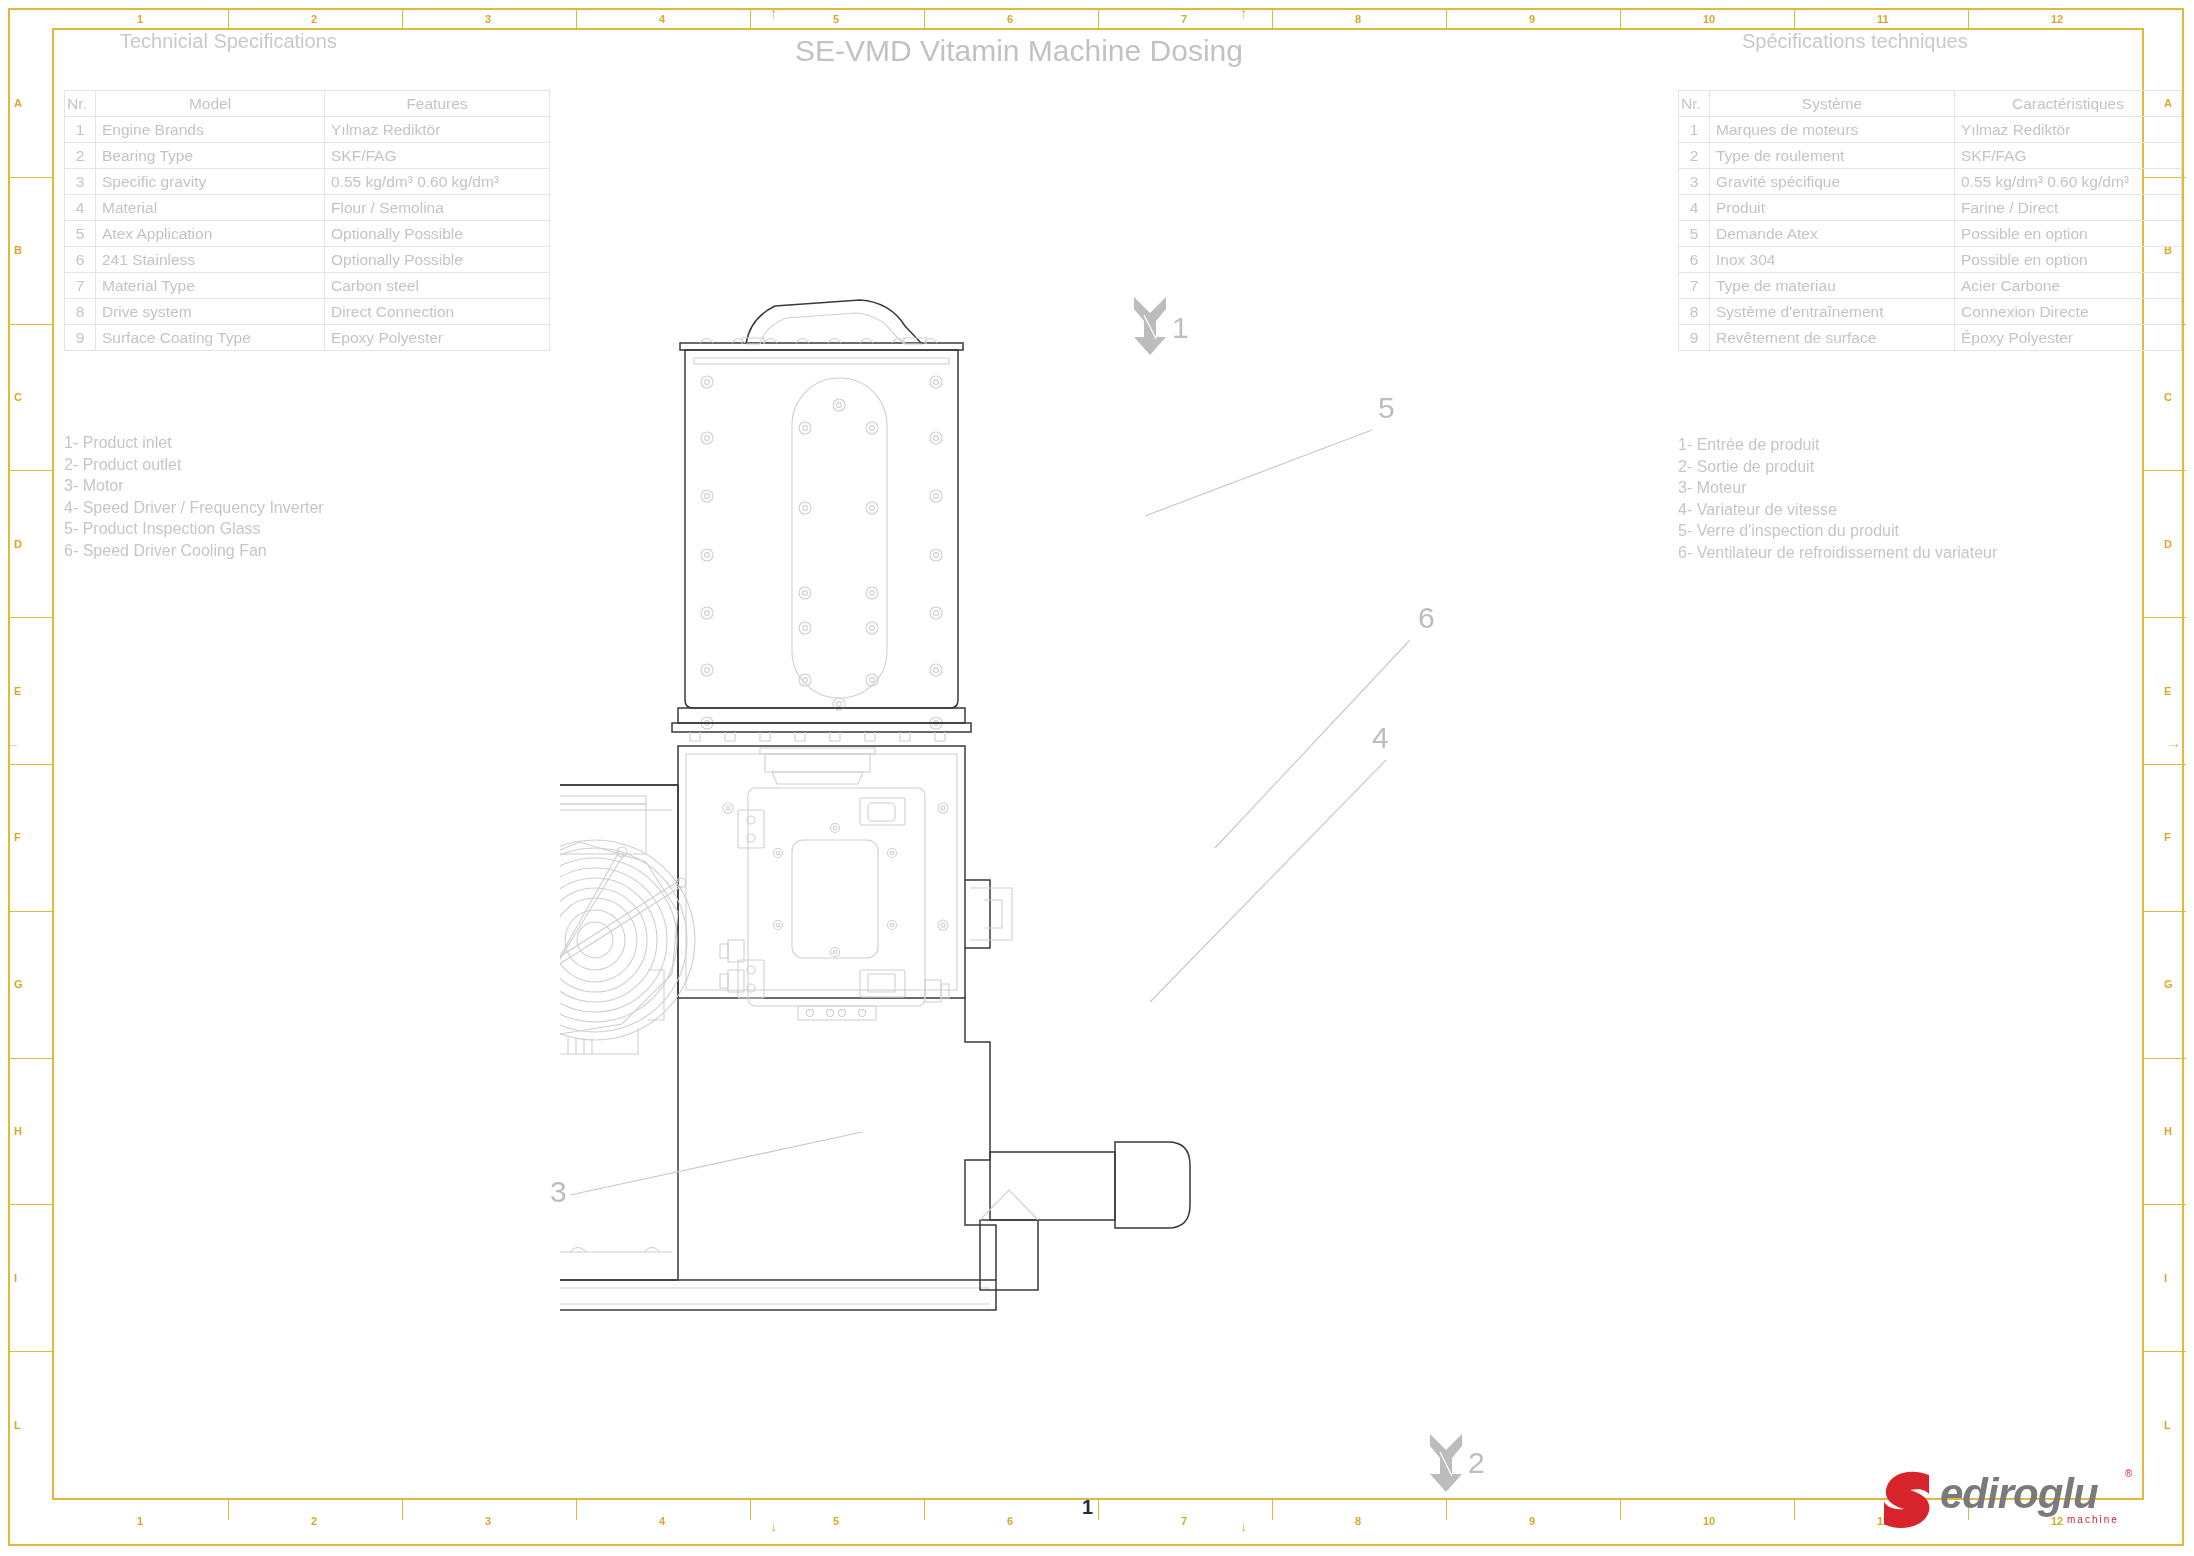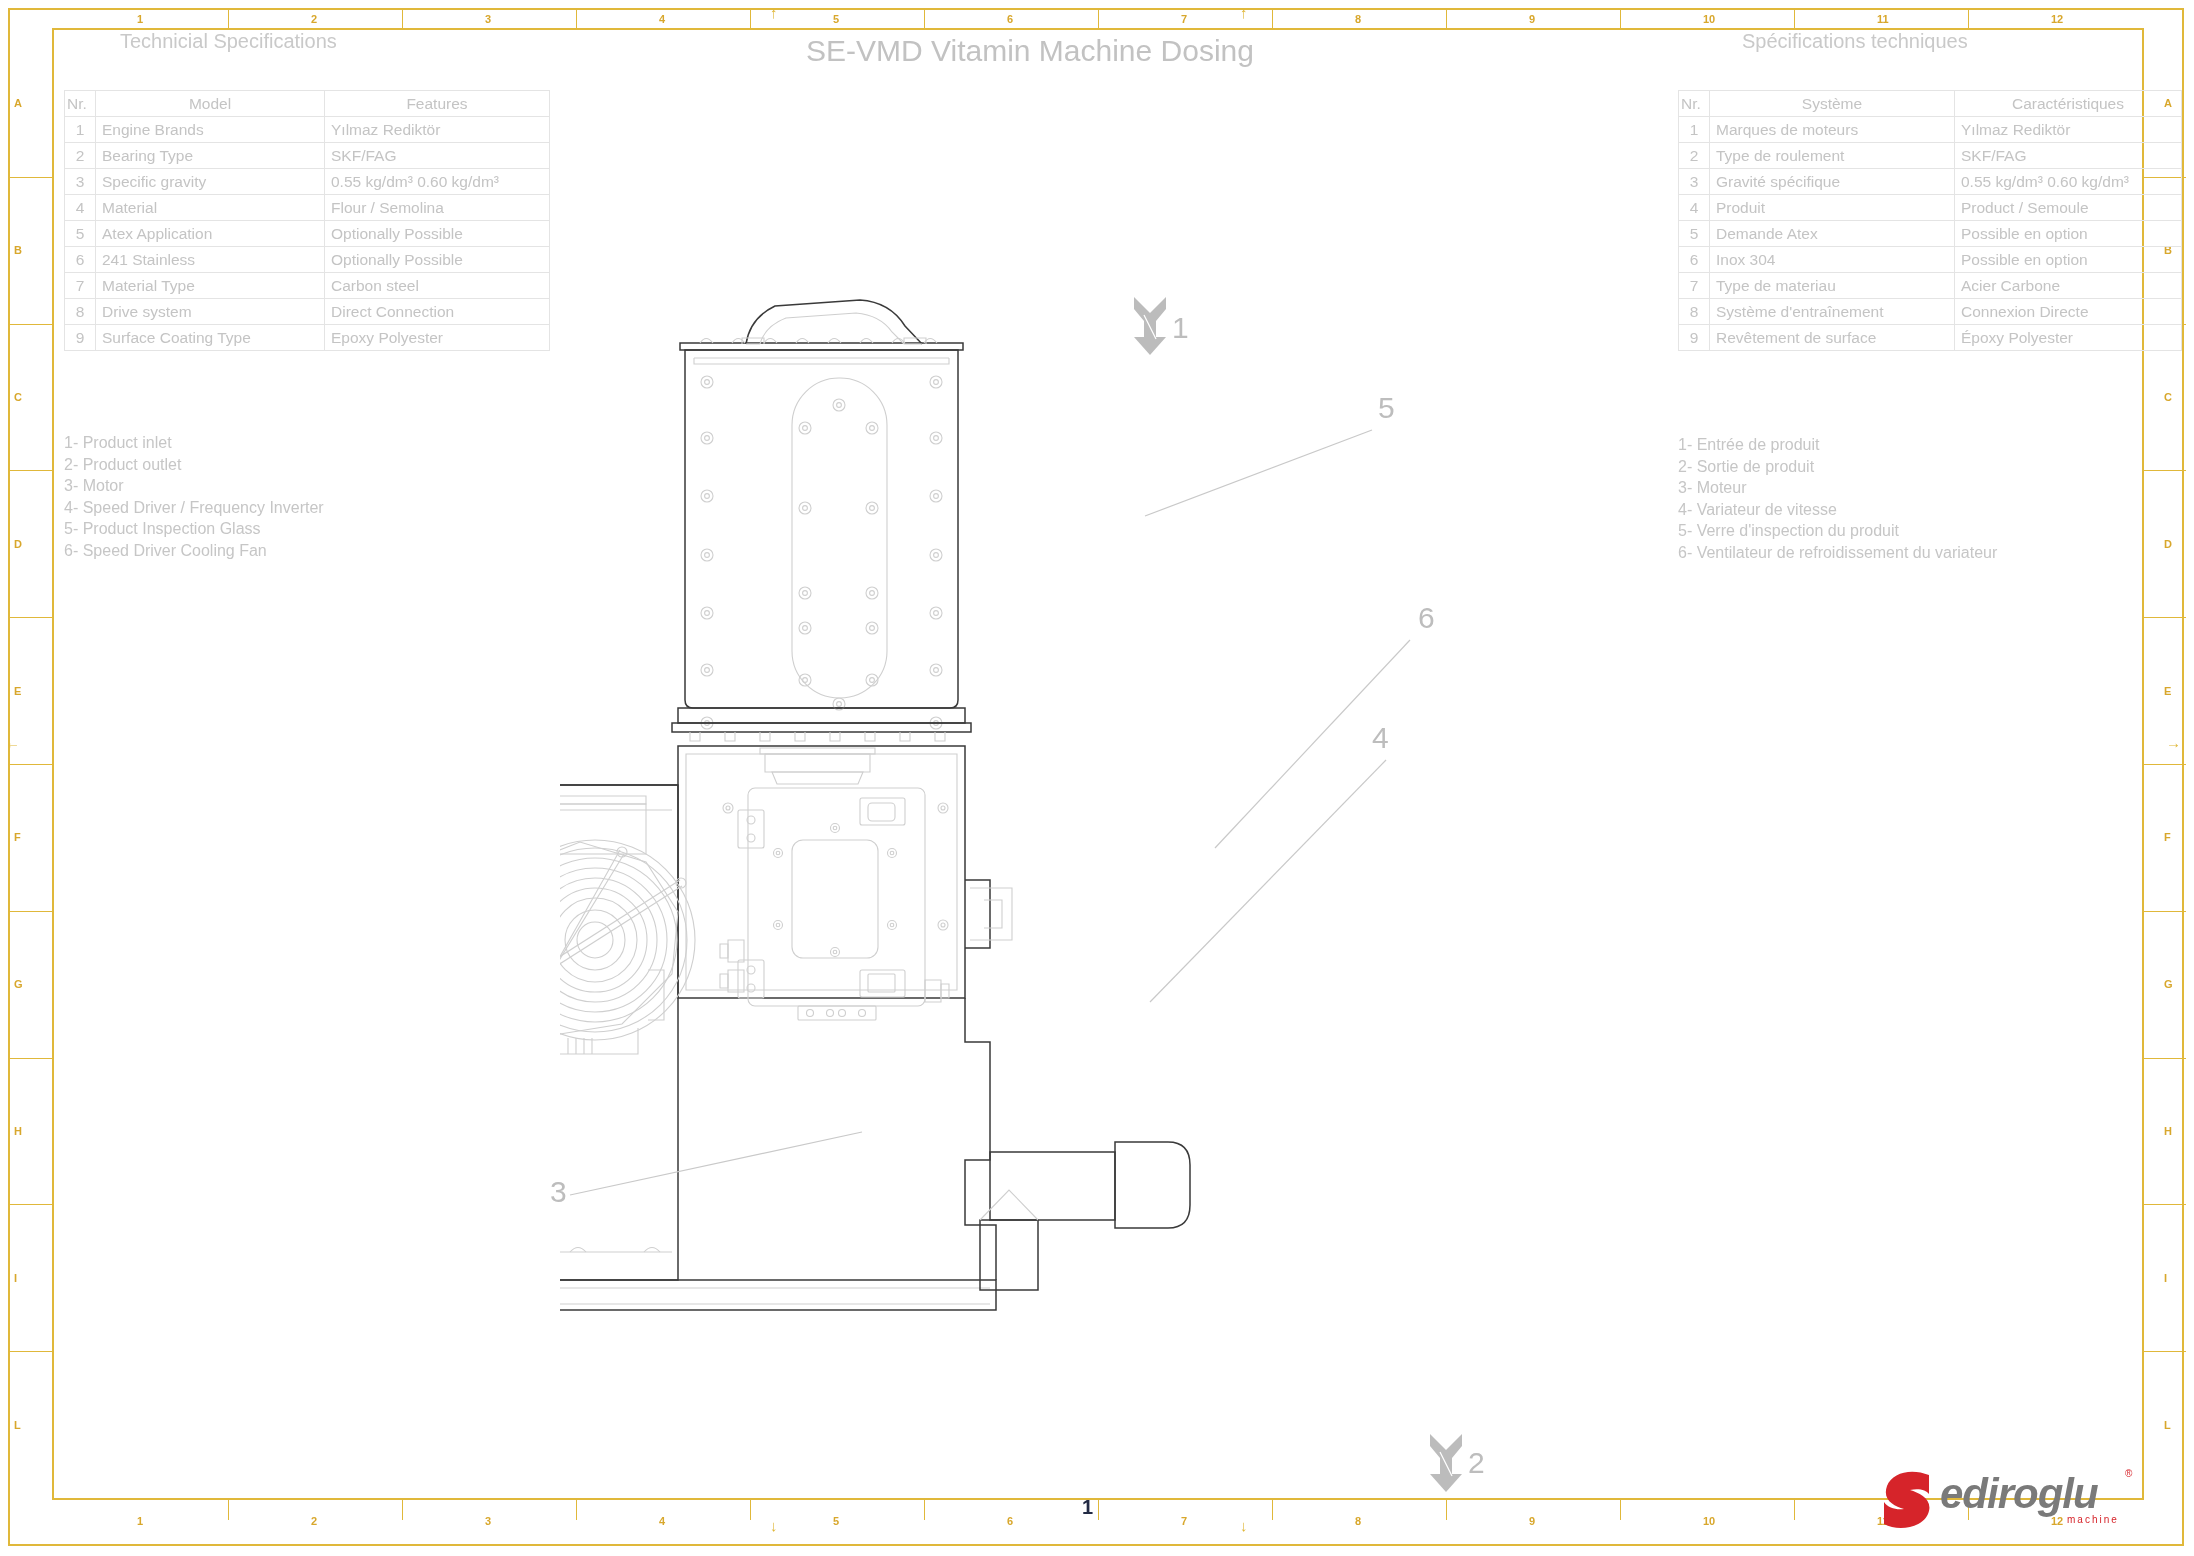--- a/index.html
+++ b/index.html
@@ -27,21 +27,20 @@
   
   .spec-title{
     position:absolute;font-size:20px;color:#c9c9c9;font-weight:400;
     white-space:nowrap;
   }
   #title-en{left:120px;top:30px;}
   #title-fr{left:1742px;top:30px;}
   #main-title{
     position:absolute;left:795px;top:34px;font-size:30px;color:#c2c2c2;
     white-space:nowrap;
-    margin-left:11px;
   }
 
   
   .spec-table{
     position:absolute;border-collapse:collapse;font-size:15.5px;
     color:#c4c4c4;table-layout:fixed;
   }
   .spec-table td{
     border:1px solid #e4e4e4;padding:2px 6px;height:21px;
     white-space:nowrap;overflow:hidden;margin-top:18px;
@@ -270,21 +269,21 @@
         <td class="c-feat">SKF/FAG</td>
       </tr>
       <tr>
         <td class="c-nr">3</td>
         <td class="c-model">Gravité spécifique</td>
         <td class="c-feat">0.55 kg/dm³ 0.60 kg/dm³</td>
       </tr>
       <tr>
         <td class="c-nr">4</td>
         <td class="c-model">Produit</td>
-        <td class="c-feat">Product / Semoule</td>
+        <td class="c-feat">Farine / Direct</td>
       </tr>
       <tr>
         <td class="c-nr">5</td>
         <td class="c-model">Demande Atex</td>
         <td class="c-feat">Possible en option</td>
       </tr>
       <tr>
         <td class="c-nr">6</td>
         <td class="c-model">Inox 304</td>
         <td class="c-feat">Possible en option</td>

